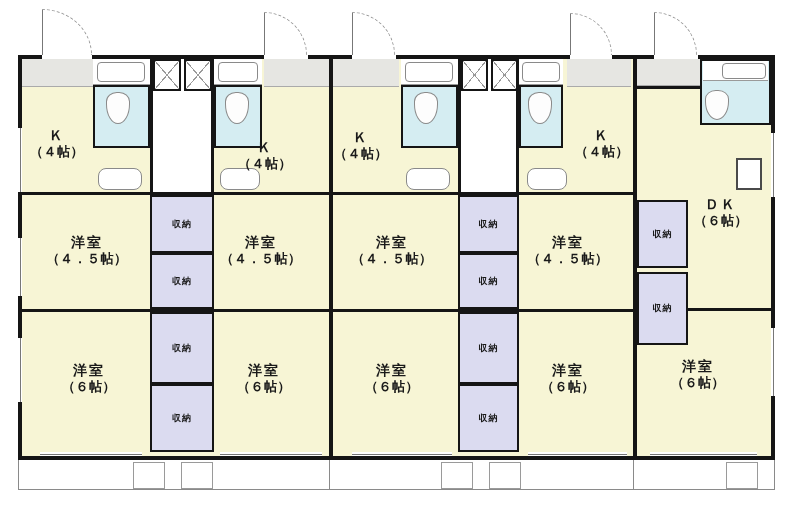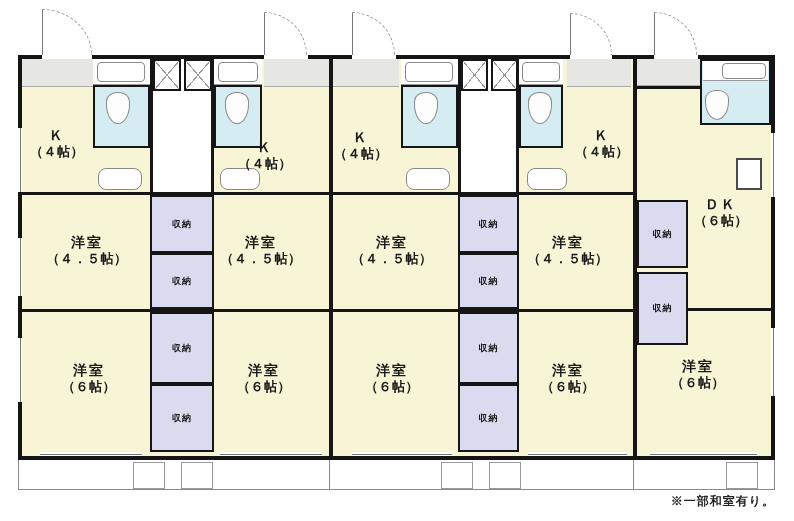--- a/index.html
+++ b/index.html
@@ -233,15 +233,14 @@
   <div class="abs balcony" style="left:18px;top:460px;width:757px;height:30px;"></div>
   <div class="abs divider" style="left:329px;top:460px;width:1px;height:30px;"></div>
   <div class="abs divider" style="left:633px;top:460px;width:1px;height:30px;"></div>
 
   <div class="abs pad xmark" style="left:133px;top:462px;width:32px;height:27px;"></div>
   <div class="abs pad xmark" style="left:181px;top:462px;width:32px;height:27px;"></div>
   <div class="abs pad xmark" style="left:441px;top:462px;width:32px;height:27px;"></div>
   <div class="abs pad xmark" style="left:489px;top:462px;width:32px;height:27px;"></div>
   <div class="abs pad xmark" style="left:726px;top:462px;width:32px;height:27px;"></div>
 
-  <div class="abs footnote" style="left:600px;top:493px;width:175px;">※一部和室有り。</div>
 
 </div>
 
 </body></html>

